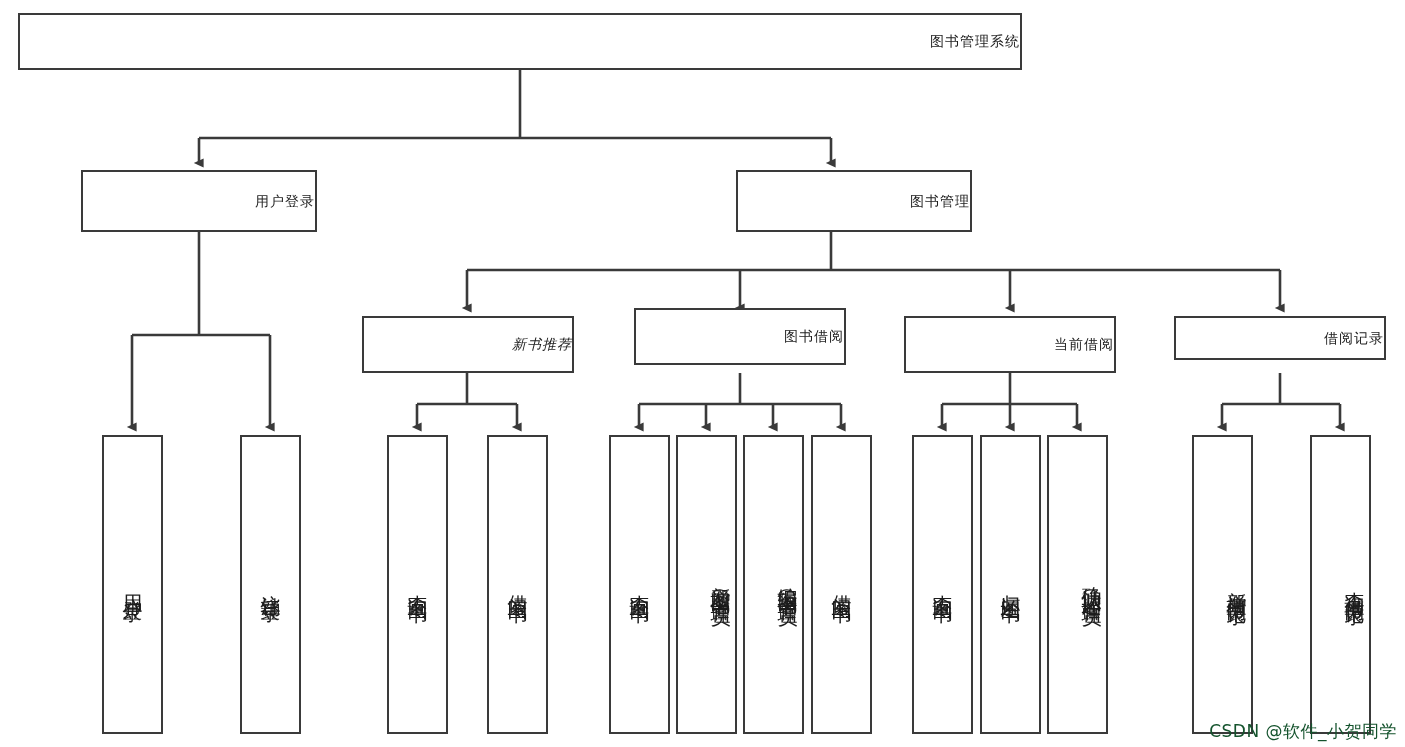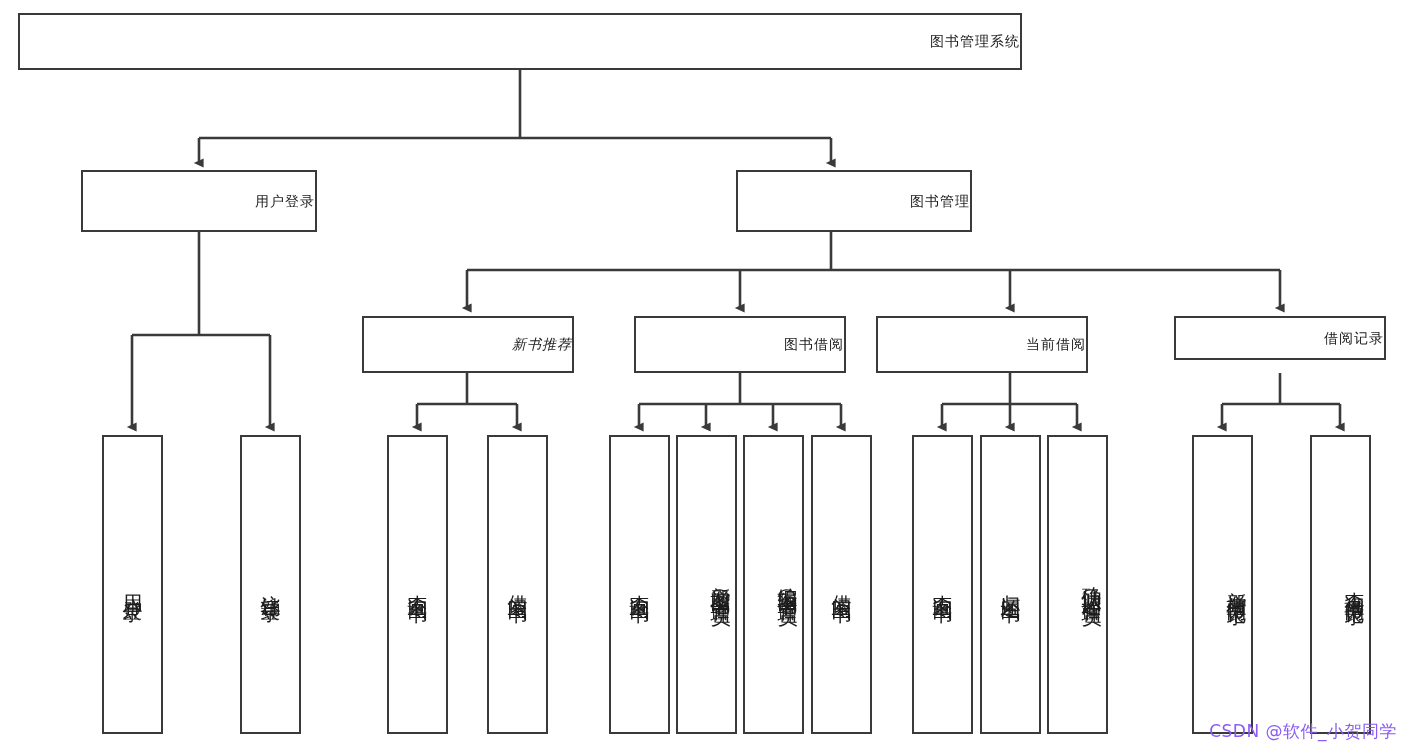--- a/index.html
+++ b/index.html
@@ -58,21 +58,21 @@
   }
   .node-label {
     display: block;
     white-space: pre-wrap;
   }
   #watermark {
     position: absolute;
     right: 8px;
     bottom: 4px;
     font-size: 17px;
-    color: #8b5cf6;
+    color: #14532d;
     letter-spacing: 0.5px;
     white-space: nowrap;
     font-family: "DejaVu Sans", "Liberation Sans", sans-serif;
   }
 </style>
 </head>
 <body>
 
 <div id="diagram-root">
 
@@ -133,24 +133,24 @@
   <div class="node horizontal" style="left:81px; top:170px; width:236px; height:62px;">
     <span class="node-label">用户登录</span>
   </div>
   <div class="node horizontal" style="left:712px; top:170px; width:236px; height:62px;margin-left:24px;">
     <span class="node-label">图书管理</span>
   </div>
 
   <div class="node horizontal" style="left:362px; top:316px; width:212px; height:57px;font-style:italic;">
     <span class="node-label">新书推荐</span>
   </div>
-  <div class="node horizontal" style="left:634px; top:316px; width:212px; height:57px;">
+  <div class="node horizontal" style="left:634px; top:308px; width:212px; height:57px;">
     <span class="node-label">图书借阅</span>
   </div>
-  <div class="node horizontal" style="left:876px; top:316px; width:212px; height:57px;">
+  <div class="node horizontal" style="left:904px; top:316px; width:212px; height:57px;">
     <span class="node-label">当前借阅</span>
   </div>
   <div class="node horizontal" style="left:1174px; top:316px; width:212px; height:44px;">
     <span class="node-label">借阅记录</span>
   </div>
 
   <div class="node vertical" style="left: 102px; top: 435px; width: 61px; height: 299px; align-items: center;">
     <span class="node-label">用户登录</span>
   </div>
   <div class="node vertical" style="left: 240px; top: 435px; width: 61px; height: 299px; align-items: center;">

